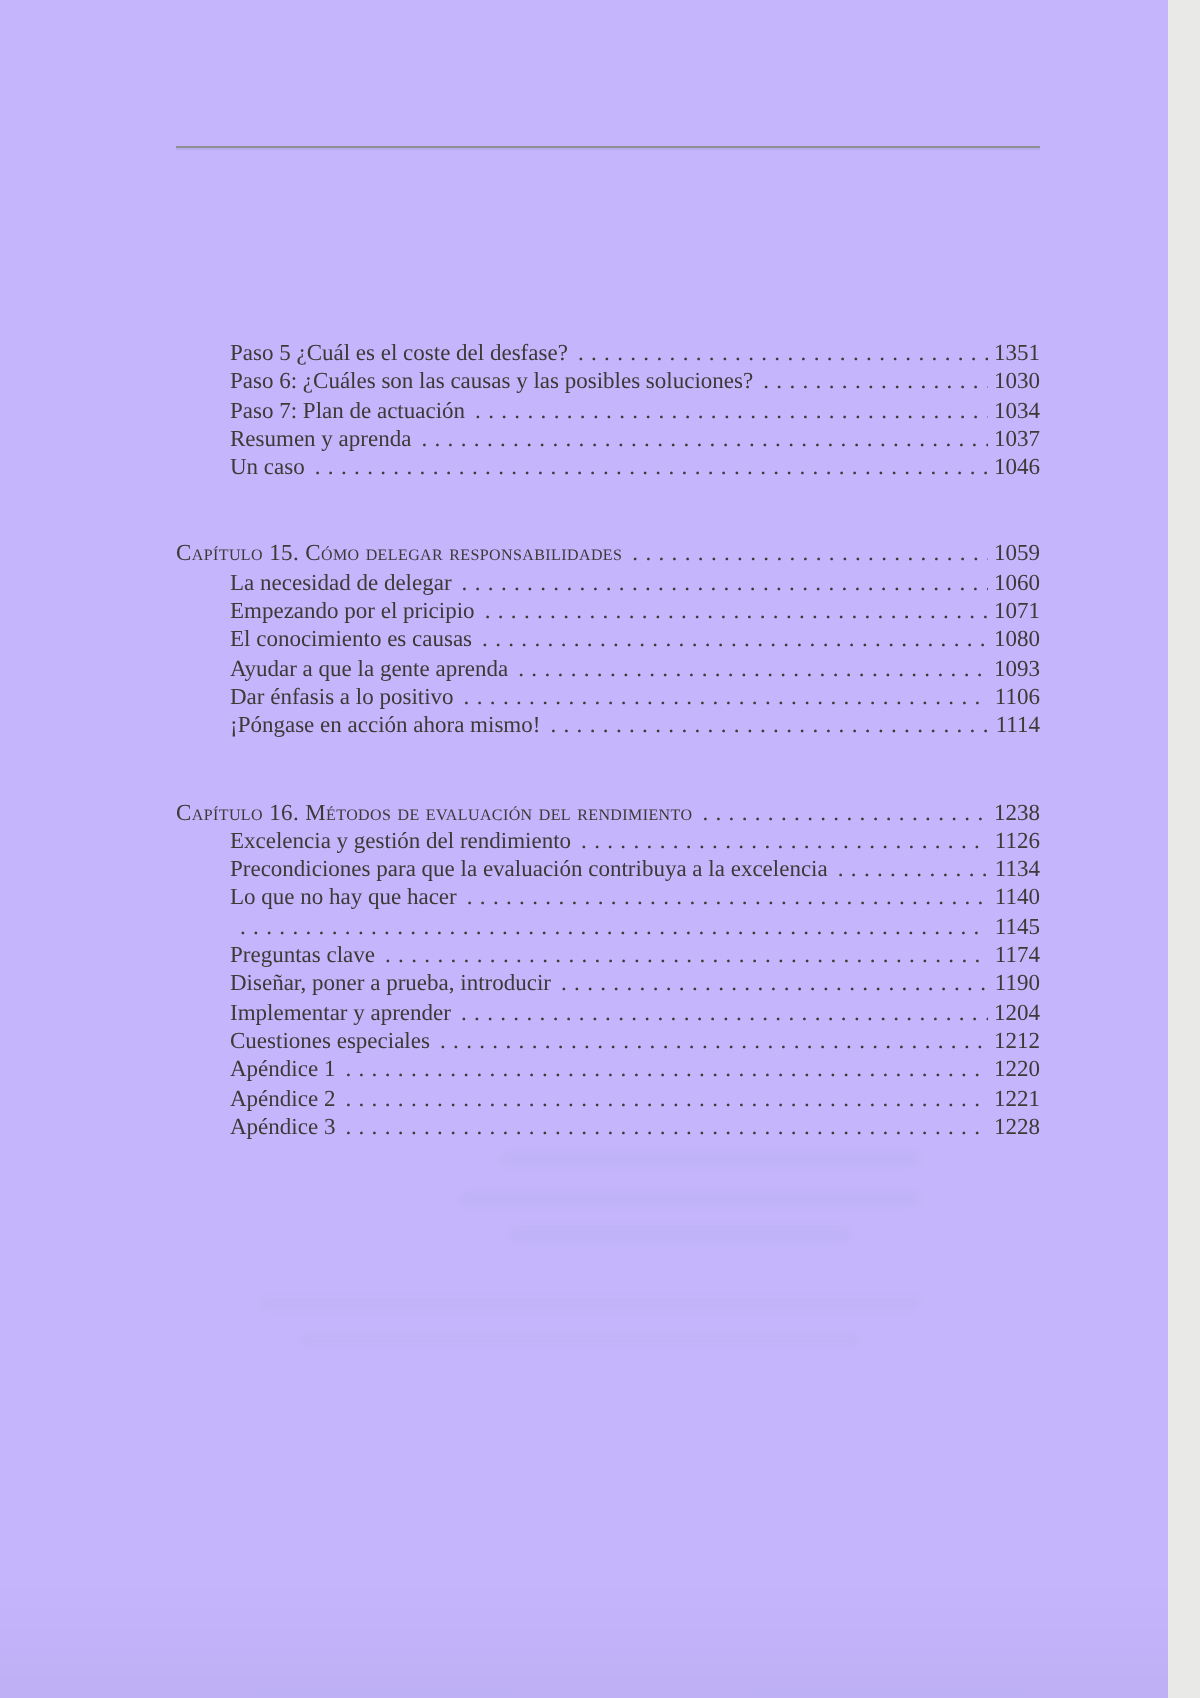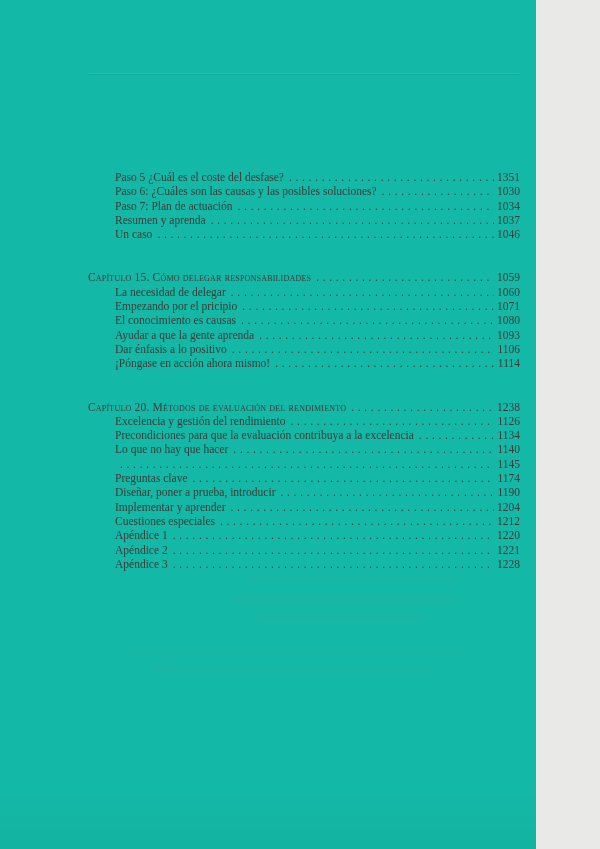--- a/index.html
+++ b/index.html
@@ -3,22 +3,22 @@
 <meta charset="utf-8">
 <style>
   html, body { margin: 0; padding: 0; }
   body {
     width: 600px; height: 849px;
     background: #e9e9e7;
     font-family: "Liberation Serif", "DejaVu Serif", serif;
   }
   .page {
     position: relative;
-    width: 536px; height: 849px;
-    background: #14b8a6;
+    width: 584px; height: 849px;
+    background: #c4b5fd;
     overflow: hidden;
     color: #3c3a35;
   }
   .rule {
     position: absolute;
     left: 88px; top: 73px;
     width: 432px; height: 1px;
     background: #8f8f8f;
     box-shadow: 0 1px 0 rgba(0,0,0,0.06);
   }
@@ -145,21 +145,21 @@
       </div>
       <div class="row sub">
         <span class="label">¡Póngase en acción ahora mismo!</span>
         <span class="leader">. . . . . . . . . . . . . . . . . . . . . . . . . . . . . . . . . . . . . . . . . . . . . . . . . . . . . . . . . . . . . . . . . . . . . . . . . . . . . . . . . . . . . . . . . . . . . . . . . . . . . . . . . . . . . . . . . . . . . . . . </span>
         <span class="pagenum">1114</span>
       </div>
     </div>
 
     <div class="section">
       <div class="row heading">
-        <span class="label">Capítulo 20. Métodos de evaluación del rendimiento</span>
+        <span class="label">Capítulo 16. Métodos de evaluación del rendimiento</span>
         <span class="leader">. . . . . . . . . . . . . . . . . . . . . . . . . . . . . . . . . . . . . . . . . . . . . . . . . . . . . . . . . . . . . . . . . . . . . . . . . . . . . . . . . . . . . . . . . . . . . . . . . . . . . . . . . . . . . . . . . . . . . . . . </span>
         <span class="pagenum">1238</span>
       </div>
       <div class="row sub">
         <span class="label">Excelencia y gestión del rendimiento</span>
         <span class="leader">. . . . . . . . . . . . . . . . . . . . . . . . . . . . . . . . . . . . . . . . . . . . . . . . . . . . . . . . . . . . . . . . . . . . . . . . . . . . . . . . . . . . . . . . . . . . . . . . . . . . . . . . . . . . . . . . . . . . . . . . </span>
         <span class="pagenum">1126</span>
       </div>
       <div class="row sub">
         <span class="label">Precondiciones para que la evaluación contribuya a la excelencia</span>

